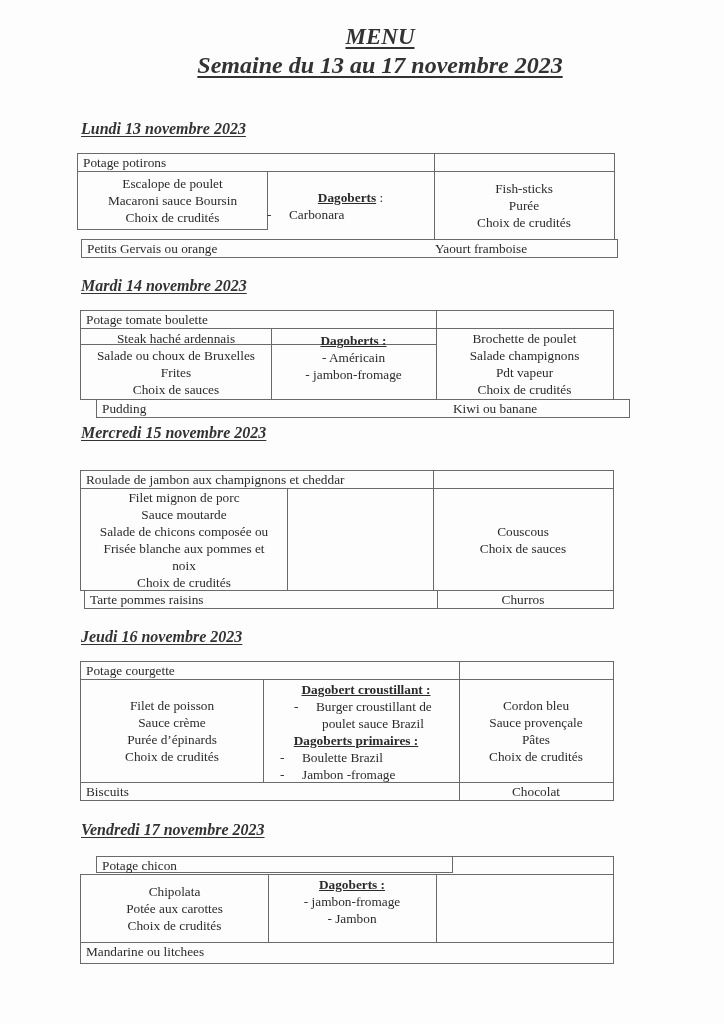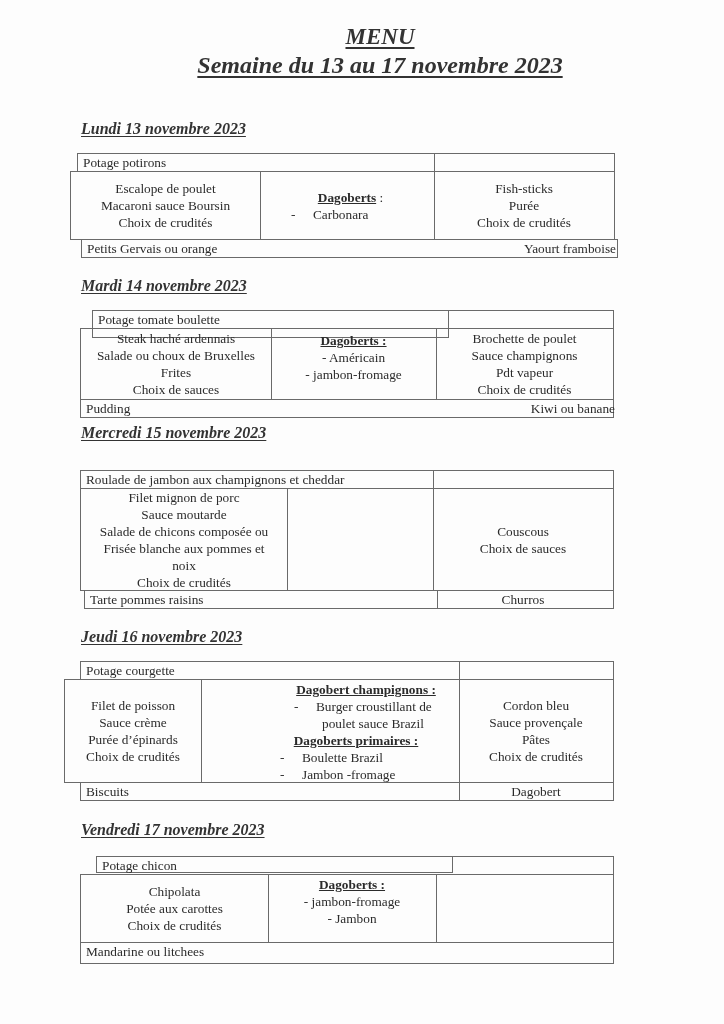--- a/index.html
+++ b/index.html
@@ -30,64 +30,64 @@
 </head>
 <body>
 
 <div class="title t1">MENU</div>
 <div class="title t2">Semaine du 13 au 17 novembre 2023</div>
 
 <div class="day" style="top:120px">Lundi 13 novembre 2023</div>
 <div class="tbl" style="left:0;top:0">
   <div class="cell l" style="left:77px;top:153px;width:358px;height:19px"><span>Potage potirons</span></div>
   <div class="cell noborder-left" style="left:434px;top:153px;width:181px;height:19px"></div>
-  <div class="cell c" style="left:70px;top:171px;width:191px;height:69px">
+  <div class="cell c" style="left:77px;top:171px;width:191px;height:59px">
     <div>Escalope de poulet</div>
     <div>Macaroni sauce Boursin</div>
     <div>Choix de crudités</div>
   </div>
   <div class="cell c noborder-left" style="left:267px;top:171px;width:168px;height:69px">
     <div><span class="u">Dagoberts</span><span> :</span></div>
-    <div class="dash-line" style="padding-left:24px"><span class="dash">-</span><span>Carbonara</span></div>
+    <div class="dash-line" style=""><span class="dash">-</span><span>Carbonara</span></div>
   </div>
   <div class="cell c noborder-left" style="left:434px;top:171px;width:181px;height:69px">
     <div>Fish-sticks</div>
     <div>Purée</div>
     <div>Choix de crudités</div>
   </div>
   <div class="cell" style="left:81px;top:239px;width:537px;height:19px">
     <span class="l" style="position:absolute;left:0;top:0">Petits Gervais ou orange</span>
-    <span style="position:absolute;left:353px;width:181px;text-align:right;top:0">Yaourt framboise</span>
+    <span style="position:absolute;left:353px;width:181px;text-align:left;top:0">Yaourt framboise</span>
   </div>
 </div>
 
 <div class="day" style="top:277px">Mardi 14 novembre 2023</div>
 <div class="tbl" style="left:0;top:0">
-  <div class="cell l" style="left:92px;top:310px;width:357px;height:28px"><span>Potage tomate boulette</span></div>
+  <div class="cell l" style="left:80px;top:310px;width:357px;height:35px"><span>Potage tomate boulette</span></div>
   <div class="cell noborder-left" style="left:436px;top:310px;width:178px;height:19px"></div>
   <div class="cell c" style="left:80px;top:328px;width:192px;height:72px">
     <div>Steak haché ardennais</div>
     <div>Salade ou choux de Bruxelles</div>
     <div>Frites</div>
     <div>Choix de sauces</div>
   </div>
   <div class="cell c noborder-left" style="left:271px;top:328px;width:166px;height:72px;justify-content:flex-start;padding-top:3px">
     <div class="u">Dagoberts :</div>
     <div>- Américain</div>
     <div>- jambon-fromage</div>
   </div>
   <div class="cell c noborder-left" style="left:436px;top:328px;width:178px;height:72px">
     <div>Brochette de poulet</div>
-    <div>Sauce champignons</div>
+    <div>Salade champignons</div>
     <div>Pdt vapeur</div>
     <div>Choix de crudités</div>
   </div>
-  <div class="cell" style="left:80px;top:399px;width:534px;height:19px">
+  <div class="cell" style="left:96px;top:399px;width:534px;height:19px">
     <span class="l" style="position:absolute;left:0;top:0">Pudding</span>
-    <span style="position:absolute;left:356px;width:178px;text-align:right;top:0">Kiwi ou banane</span>
+    <span style="position:absolute;left:356px;width:178px;text-align:left;top:0">Kiwi ou banane</span>
   </div>
 </div>
 
 <div class="day" style="top:424px">Mercredi 15 novembre 2023</div>
 <div class="tbl" style="left:0;top:0">
   <div class="cell l" style="left:80px;top:470px;width:354px;height:19px"><span>Roulade de jambon aux champignons et cheddar</span></div>
   <div class="cell noborder-left" style="left:433px;top:470px;width:181px;height:19px"></div>
   <div class="cell c" style="left:80px;top:488px;width:208px;height:103px">
     <div>Filet mignon de porc</div>
     <div>Sauce moutarde</div>
@@ -102,42 +102,42 @@
     <div>Choix de sauces</div>
   </div>
   <div class="cell l" style="left:84px;top:590px;width:354px;height:19px"><span>Tarte pommes raisins</span></div>
   <div class="cell noborder-left" style="left:433px;top:590px;width:181px;height:19px;text-align:center"><span>Churros</span></div>
 </div>
 
 <div class="day" style="top:628px">Jeudi 16 novembre 2023</div>
 <div class="tbl" style="left:0;top:0">
   <div class="cell l" style="left:80px;top:661px;width:380px;height:19px"><span>Potage courgette</span></div>
   <div class="cell noborder-left" style="left:459px;top:661px;width:155px;height:19px"></div>
-  <div class="cell c" style="left:64px;top:679px;width:138px;height:104px">
+  <div class="cell c" style="left:80px;top:679px;width:184px;height:104px">
     <div>Filet de poisson</div>
     <div>Sauce crème</div>
     <div>Purée d’épinards</div>
     <div>Choix de crudités</div>
   </div>
   <div class="cell noborder-left" style="left:253px;top:679px;width:207px;height:104px;padding-top:1px">
-    <div class="u" style="text-align:center;padding-left:20px">Dagobert champignons :</div>
+    <div class="u" style="text-align:center;padding-left:20px">Dagobert croustillant :</div>
     <div style="padding-left:41px"><span class="dash">-</span><span>Burger croustillant de</span></div>
     <div style="padding-left:69px">poulet sauce Brazil</div>
     <div class="u" style="text-align:center;">Dagoberts primaires :</div>
     <div style="padding-left:27px"><span class="dash">-</span><span>Boulette Brazil</span></div>
     <div style="padding-left:27px"><span class="dash">-</span><span>Jambon -fromage</span></div>
   </div>
   <div class="cell c noborder-left" style="left:459px;top:679px;width:155px;height:104px">
     <div>Cordon bleu</div>
     <div>Sauce provençale</div>
     <div>Pâtes</div>
     <div>Choix de crudités</div>
   </div>
   <div class="cell l" style="left:80px;top:782px;width:380px;height:19px"><span>Biscuits</span></div>
-  <div class="cell noborder-left" style="left:459px;top:782px;width:155px;height:19px;text-align:center"><span>Dagobert</span></div>
+  <div class="cell noborder-left" style="left:459px;top:782px;width:155px;height:19px;text-align:center"><span>Chocolat</span></div>
 </div>
 
 <div class="day" style="top:821px">Vendredi 17 novembre 2023</div>
 <div class="tbl" style="left:0;top:0">
   <div class="cell l" style="left:96px;top:856px;width:357px;height:17px"><span>Potage chicon</span></div>
   <div class="cell noborder-left" style="left:436px;top:856px;width:178px;height:19px"></div>
   <div class="cell c" style="left:80px;top:874px;width:189px;height:69px">
     <div>Chipolata</div>
     <div>Potée aux carottes</div>
     <div>Choix de crudités</div>

